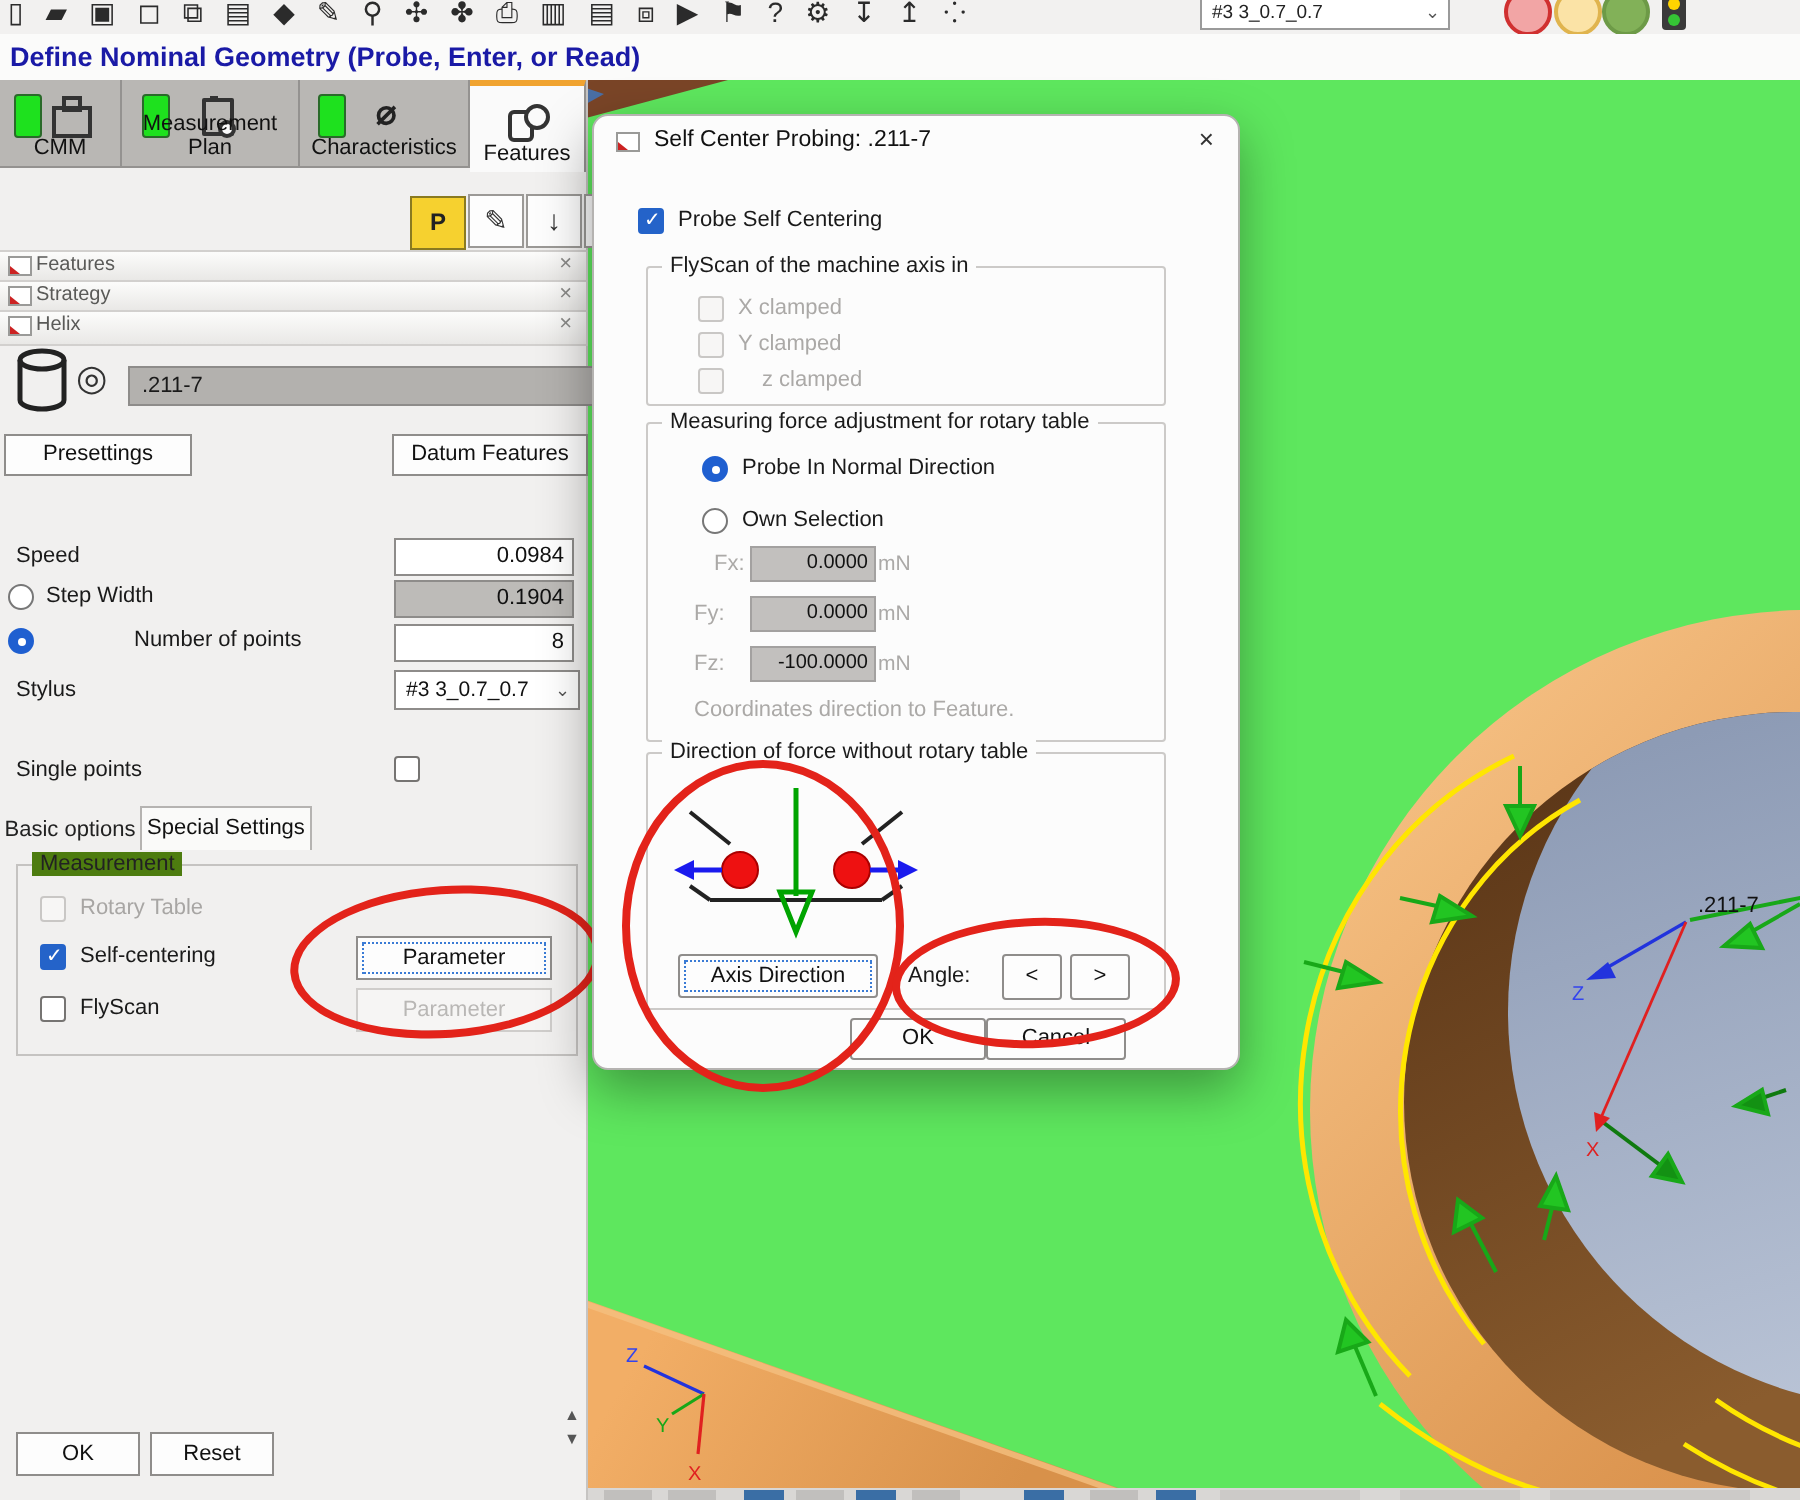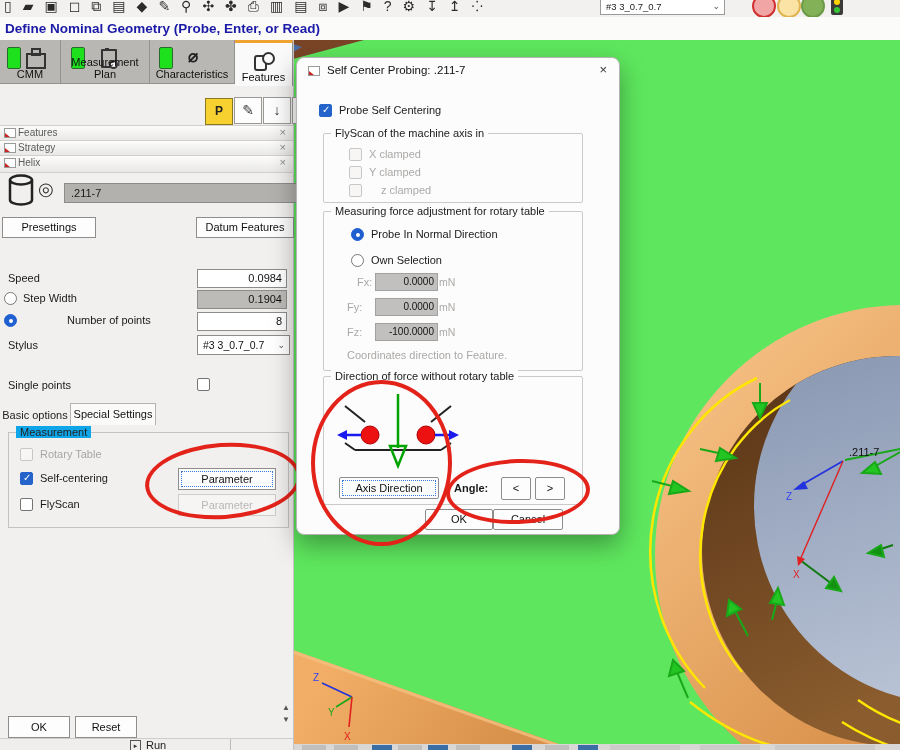--- a/index.html
+++ b/index.html
@@ -79,21 +79,21 @@
   .cb{position:absolute;width:13px;height:13px;border:1px solid #767472;border-radius:2px;background:#fff;box-sizing:border-box;}
   .cb.checked{background:#2463c9;border-color:#2463c9;}
   .cb.checked:after{content:'✓';position:absolute;left:2px;top:-1px;font-size:10px;color:#fff;}
   .cb.dis{border-color:#c9c7c5;background:#f7f6f5;}
 
   
   .stab{position:absolute;font-size:11px;text-align:center;}
   #tab-basic{left:2px;top:366px;width:66px;height:18px;line-height:18px;color:#222;}
   #tab-special{left:70px;top:363px;width:84px;height:21px;line-height:21px;background:#fafaf9;border:1px solid #b5b3b1;border-bottom:none;color:#111;}
   .fieldset{position:absolute;border:1px solid #c5c3c1;}
-  .legend{position:absolute;font-size:11px;color:#222;background:#0ea5e9;padding:0 4px;}
+  .legend{position:absolute;font-size:11px;color:#222;background:#4d7c0f;padding:0 4px;}
 
   
   .redellipse{position:absolute;border:4px solid #e3231a;border-radius:50%;pointer-events:none;}
 
   
   .scar{position:absolute;font-size:8px;color:#555;left:282px;}
 
   
   #runbar{left:0;top:698px;width:293px;height:12px;background:#efeeec;border-top:1px solid #cfcdcb;}
   #runbar .divider{position:absolute;left:230px;top:0;width:1px;height:12px;background:#bdbbb9;}
@@ -356,25 +356,20 @@
     <div class="lp btn disabled" style="left:178px;top:454px;width:96px;height:20px;line-height:20px;">Parameter</div>
 
     <div class="redellipse" style="left:145px;top:403px;width:148px;height:68px;transform:rotate(-4deg);"></div>
 
     <span class="scar" style="top:663px;">▲</span>
     <span class="scar" style="top:675px;">▼</span>
 
     <div class="lp btn" style="left:8px;top:676px;width:60px;height:20px;line-height:20px;">OK</div>
     <div class="lp btn" style="left:75px;top:676px;width:60px;height:20px;line-height:20px;">Reset</div>
 
-    <div id="runbar" class="lp">
-      <span id="run-icon">▸</span>
-      <span id="run-label">Run</span>
-      <span class="divider"></span>
-    </div>
   </div>
 
   <div id="dialog">
     <span class="winicon" style="left:11px;top:8px;"></span>
     <div id="dlg-title">Self Center Probing: .211-7</div>
     <div id="dlg-close">×</div>
 
     <span class="cb checked" style="left:22px;top:46px;"></span>
     <span class="dtext" style="left:42px;top:46px;">Probe Self Centering</span>
 
@@ -419,21 +414,21 @@
       <line x1="28" y1="47" x2="12" y2="47" stroke="#1a1aee" stroke-width="2.5"></line>
       <polygon points="4,47 14,42 14,52" fill="#1a1aee"></polygon>
       <line x1="102" y1="47" x2="118" y2="47" stroke="#1a1aee" stroke-width="2.5"></line>
       <polygon points="126,47 116,42 116,52" fill="#1a1aee"></polygon>
       <line x1="65" y1="6" x2="65" y2="60" stroke="#00a400" stroke-width="2.5"></line>
       <polygon points="65,78 57,58 73,58" fill="none" stroke="#00a400" stroke-width="2.5"></polygon>
     </svg>
 
 
     <div class="dbtn focusdotted btn" style="left:42px;top:419px;width:98px;height:20px;line-height:20px;">Axis Direction</div>
-    <span class="dtext" style="left:157px;top:424px;font-weight:bold;">Angle:</span>
+    <span class="dtext" style="left:157px;top:424px;">Angle:</span>
     <div class="dbtn" style="left:204px;top:419px;width:28px;height:21px;line-height:21px;">&lt;</div>
     <div class="dbtn" style="left:238px;top:419px;width:28px;height:21px;line-height:21px;">&gt;</div>
 
     <div class="dbtn" style="left:128px;top:451px;width:66px;height:19px;line-height:19px;">OK</div>
     <div class="dbtn" style="left:196px;top:451px;width:68px;height:19px;line-height:19px;">Cancel</div>
 
     <div class="redellipse" style="left:14px;top:322px;width:133px;height:158px;"></div>
     <div class="redellipse" style="left:149px;top:401px;width:136px;height:57px;transform:rotate(-2deg);"></div>
   </div>
 

